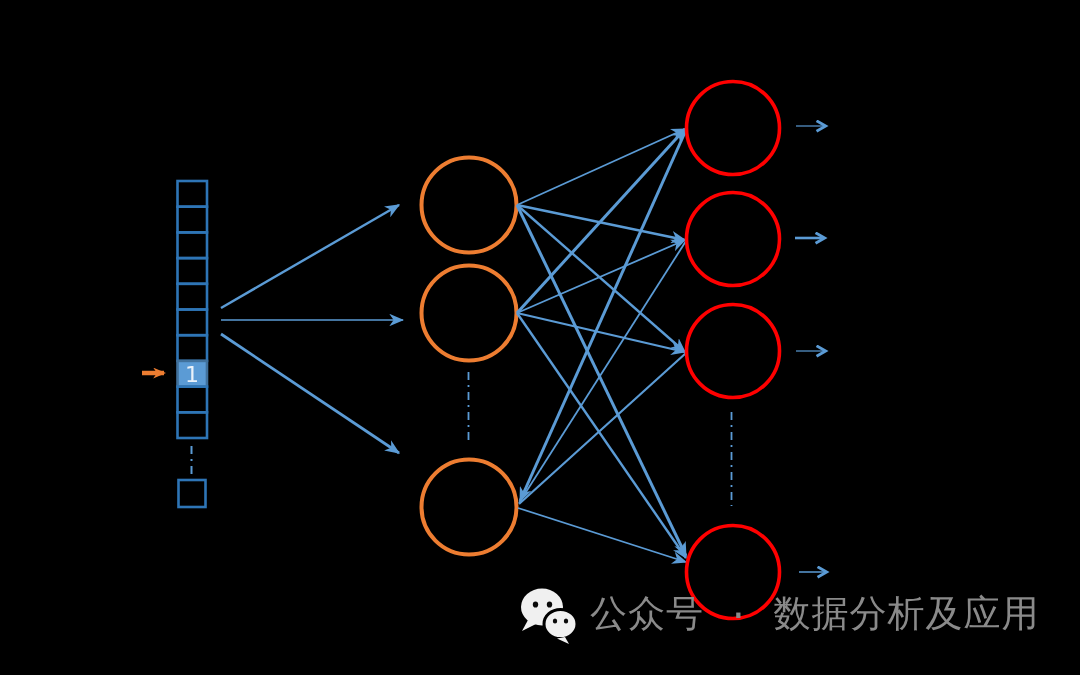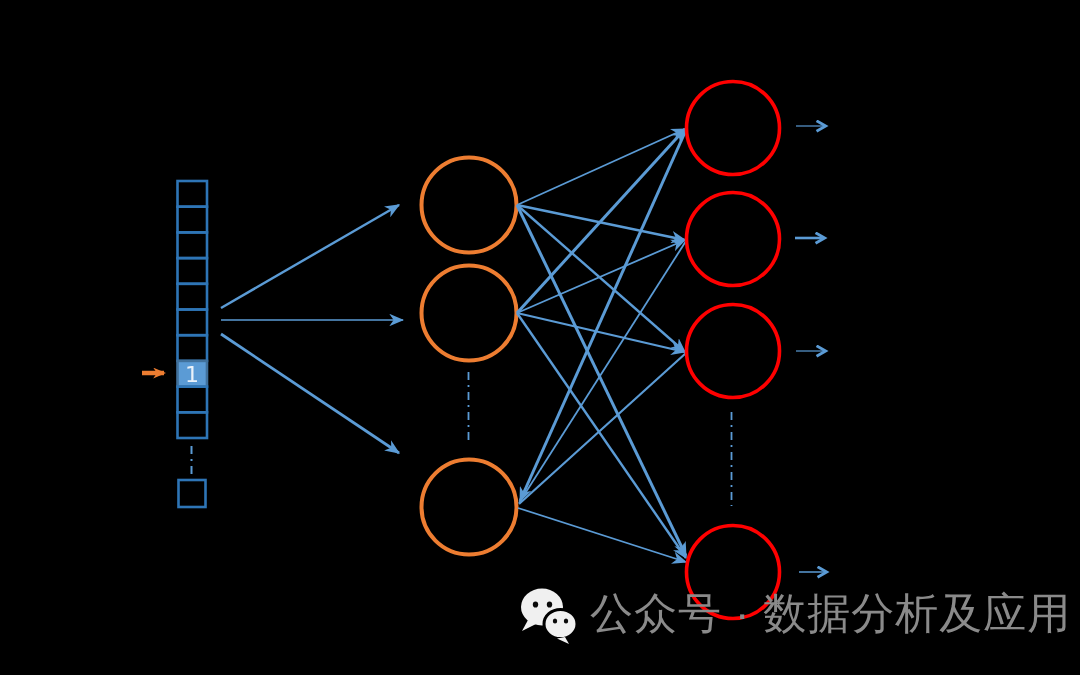--- a/index.html
+++ b/index.html
@@ -34,24 +34,24 @@
     text-anchor:middle;
   }
   #watermark{
     position:absolute;
     left:514px;top:584px;
     display:flex;align-items:center;gap:12px;
     pointer-events:none;
   }
   #watermark .wm-text{
     color:var(--watermark-gray);
-    font-size:43px;
+    font-size:37px;
     letter-spacing:1px;
     white-space:nowrap;
-    font-family:Liberation Sans, sans-serif;
+    font-family:Liberation Mono, monospace;
   }
 </style>
 </head>
 <body>
 
 <div id="stage">
   <svg width="1080" height="675" viewBox="0 0 1080 675">
     <defs>
       <marker id="m-stealth-blue" viewBox="0 0 12 10" refX="11" refY="5" markerWidth="15" markerHeight="12.5" markerUnits="userSpaceOnUse" orient="auto">
         <path d="M0,0 L12,5 L0,10 L3.5,5 Z" fill="#5B9BD5"></path>

